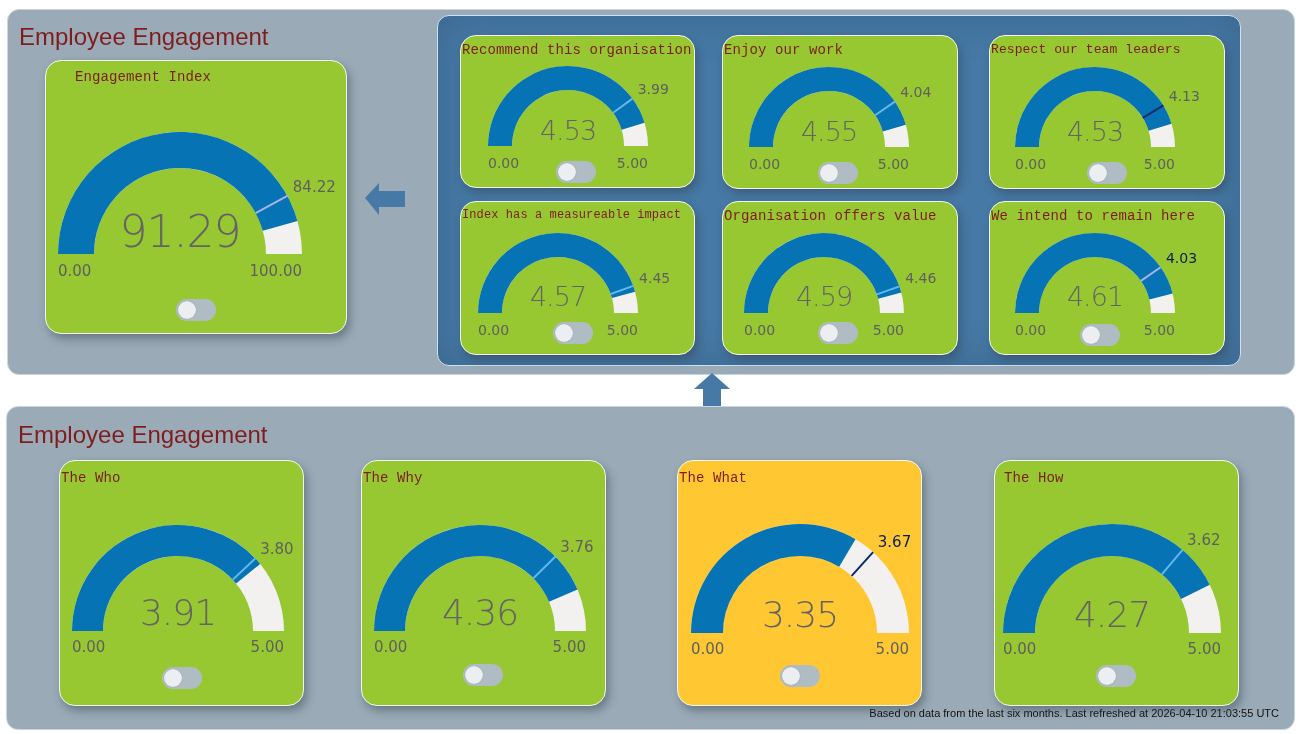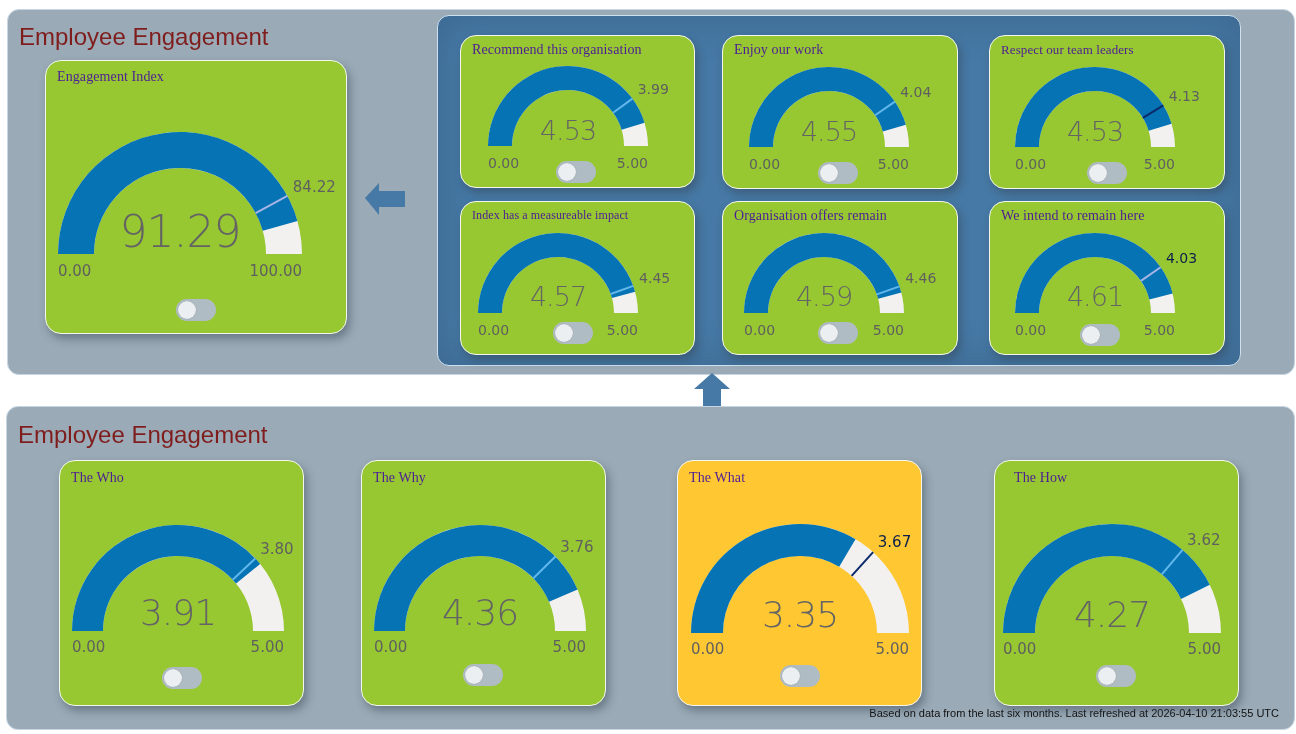--- a/index.html
+++ b/index.html
@@ -20,22 +20,22 @@
     position: absolute; background: #4679a5; border-radius: 12px;
     border: 1px solid #cfe0ee;
     box-shadow: inset 0 0 40px rgba(40,70,100,0.35);
   }
   .card {
     position: absolute; border-radius: 16px; border: 1.5px solid #f4f6f0;
     box-shadow: 3px 5px 8px rgba(50,65,80,0.45);
     overflow: hidden;
   }
   .card-title {
-    position: absolute; left: 11px; top: 6px; font-size: 14px; color: #4c1d95;
-    font-family: Liberation Serif, serif; white-space: nowrap;
+    position: absolute; left: 1px; top: 6px; font-size: 14px; color: #7f1d1d;
+    font-family: Liberation Mono, monospace; white-space: nowrap;
     letter-spacing: 0.1px;
   }
   .card.big .card-title { font-size: 14px; top: 8px; }
   .gauge { position: absolute; left: 0; top: 0; }
   .gauge text { font-family: "DejaVu Sans", sans-serif; }
   .toggle {
     position: absolute; width: 40px; height: 22px; border-radius: 11px;
     background: #b0bcc3;
   }
   .toggle .knob {
@@ -59,21 +59,21 @@
 
 <svg width="300" height="272" class="gauge">
       <path d="M12,192.99999999999997 A122,122 0 0 1 256,193 L220,193 A86,86 0 0 0 48,193 Z" fill="#f2f1f0"></path>
       <path d="M12,192.99999999999997 A122,122 0 0 1 251.46106058542426,160.03184496901144 L216.8004197569384,169.7601530109425 A86,86 0 0 0 48,193 Z" fill="#0573b4"></path>
       <line x1="209.64692146647047" y1="152.0910367688736" x2="241.31307463848134" y2="134.96635448607648" stroke="#a6b4e6" stroke-width="2"></line>
       <text x="246.83153610203811" y="131.06361201021014" font-size="15" fill="#5f5f5f">84.22</text>
       <text x="134" y="186" font-size="44" fill="#646464" text-anchor="middle" font-weight="200" style="letter-spacing:-1px">91.29</text>
       <text x="12" y="215" font-size="15" fill="#5f5f5f">0.00</text>
       <text x="256" y="215" font-size="15" fill="#5f5f5f" text-anchor="end">100.00</text>
     </svg>
-    <div class="card-title" style="z-index: 2;">Engagement Index</div>
+    <div class="card-title" style="z-index: 2; margin-left: 28px;">Engagement Index</div>
     <div class="toggle" style="left: 130px; top: 238px; z-index: 2;">
       <div class="knob"></div>
     </div>
   </div>
 
 <svg class="arrow" width="40" height="40" style="left:365px; top:179px;">
   <polygon points="0,19 14,4 14,12 40,12 40,28 14,28 14,36" fill="#4679a5"></polygon>
 </svg>
 
 <div class="sub-panel" style="left:437px; top:15px; width:802px; height:349px;"></div>
@@ -150,21 +150,21 @@
 
 <svg width="234" height="152" class="gauge">
       <path d="M21,110.99999999999999 A80,80 0 0 1 181,111 L157,111 A56,56 0 0 0 45,111 Z" fill="#f2f1f0"></path>
       <path d="M21,110.99999999999999 A80,80 0 0 1 178.3601190209948,90.6183419453294 L155.15208331469637,96.73283936173058 A56,56 0 0 0 45,111 Z" fill="#0573b4"></path>
       <line x1="153.80747001000043" y1="92.36210550671275" x2="176.43924287142914" y2="84.37443643816107" stroke="#62b7ec" stroke-width="2"></line>
       <text x="182.21120501500062" y="81.04315826006913" font-size="14" fill="#5f5f5f">4.46</text>
       <text x="101" y="104" font-size="27" fill="#646464" text-anchor="middle" font-weight="200" style="letter-spacing:-1px">4.59</text>
       <text x="21" y="133" font-size="14" fill="#5f5f5f">0.00</text>
       <text x="181" y="133" font-size="14" fill="#5f5f5f" text-anchor="end">5.00</text>
     </svg>
-    <div class="card-title" style="z-index: 2;">Organisation offers remain</div>
+    <div class="card-title" style="z-index: 2;">Organisation offers value</div>
     <div class="toggle" style="left: 95px; top: 120px; z-index: 2;">
       <div class="knob"></div>
     </div>
   </div>
 
 <div class="card" style="left: 989px; top: 201px; width: 234px; height: 152px; background: rgb(151, 200, 50);">
 
 <svg width="234" height="152" class="gauge">
       <path d="M25,110.99999999999999 A80,80 0 0 1 185,111 L161,111 A56,56 0 0 0 49,111 Z" fill="#f2f1f0"></path>
       <path d="M25,110.99999999999999 A80,80 0 0 1 182.6101277192085,91.59206153636742 L159.32708940344594,97.41444307545719 A56,56 0 0 0 49,111 Z" fill="#0573b4"></path>

